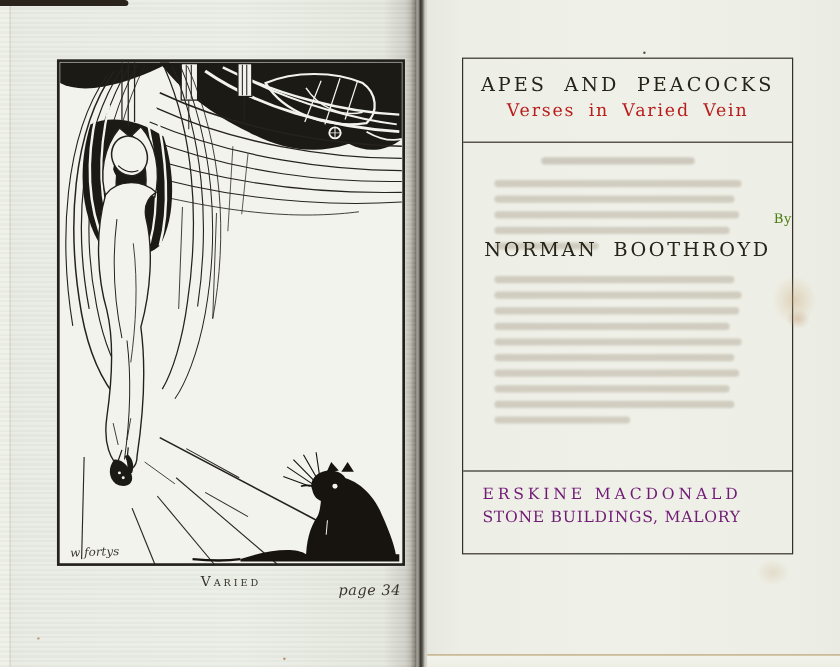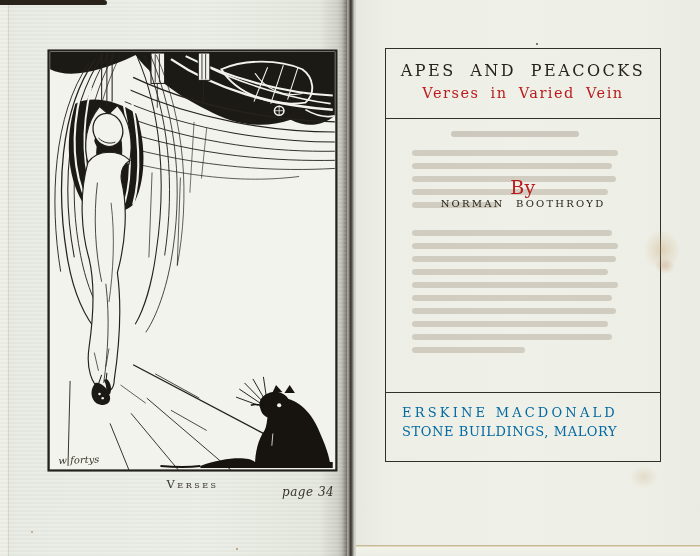--- a/index.html
+++ b/index.html
@@ -48,29 +48,29 @@
     background:linear-gradient(180deg,#c9ba97 0 1px,#f2f3ea 2px,#eceee4 100%);
   }
   .title-box{
     position:absolute;left:385px;top:48px;width:276px;height:414px;
     border:1.6px solid #33302a;box-sizing:border-box;background:transparent;
   }
   .sect-title{height:70px;border-bottom:1.6px solid #33302a;box-sizing:border-box;text-align:center;padding-top:12px;}
   .book-title{font-size:16px;letter-spacing:2.5px;word-spacing:7px;color:#262319;}
   .book-subtitle{margin-top:5px;font-size:14.5px;letter-spacing:1.5px;word-spacing:5px;color:#b91c1c;}
   .sect-middle{position:relative;height:274px;border-bottom:1.6px solid #33302a;box-sizing:border-box;}
-  .byline{position:absolute;top:57px;left:0;width:100%;text-align:center;font-size:19px;letter-spacing:.5px;z-index:2;color:#b91c1c;}
-  .author{position:absolute;top:79px;left:0;width:100%;text-align:center;font-size:10px;letter-spacing:2.2px;word-spacing:6px;z-index:2;color:#262319;}
+  .byline{position:absolute;top:57px;left:0;width:100%;text-align:right;font-size:11px;letter-spacing:.5px;z-index:2;color:#4d7c0f;}
+  .author{position:absolute;top:79px;left:0;width:100%;text-align:center;font-size:16px;letter-spacing:2.2px;word-spacing:6px;z-index:2;color:#262319;}
   .ghost{position:absolute;left:26px;right:42px;top:12px;bottom:8px;opacity:.40;filter:blur(.7px);z-index:1;}
   .ghost div{height:6px;background:#a59a87;border-radius:3px;margin:7px 0;}
   .ghost .gh{width:62%;margin:0 auto 13px;background:#9b9080;}
   .ghost .w1{width:100%}.ghost .w2{width:97%}.ghost .w3{width:99%}.ghost .w4{width:95%}
   .ghost .short{width:42%}.ghost .gap{background:transparent;height:8px}
   .ghost .end{width:55%}
-  .sect-publisher{padding:10px 16px 0;line-height:19px;font-size:13px;color:#0369a1;}
+  .sect-publisher{padding:10px 16px 0;line-height:19px;font-size:13px;color:#701a75;}
   .pub-line{white-space:nowrap;}
   .pub-line:nth-child(1){letter-spacing:3.2px;}
   .pub-line:nth-child(2){letter-spacing:.6px;}
   .pub-line:nth-child(3){letter-spacing:1px;}
   .stain{position:absolute;border-radius:50%;pointer-events:none;}
   .stain.s1{left:644px;top:230px;width:36px;height:40px;background:radial-gradient(closest-side,rgba(203,168,120,.40),rgba(203,168,120,0));}
   .stain.s2{left:655px;top:258px;width:20px;height:16px;background:radial-gradient(closest-side,rgba(190,140,100,.35),rgba(190,140,100,0));}
   .stain.s3{left:630px;top:466px;width:28px;height:22px;background:radial-gradient(closest-side,rgba(200,172,130,.28),rgba(200,172,130,0));}
   .dot{position:absolute;width:2px;height:2px;border-radius:50%;}
 </style>
@@ -197,21 +197,21 @@
       <ellipse cx="211" cy="384" rx="4" ry="6" fill="#17140f"></ellipse>
       <ellipse cx="219" cy="387" rx="4" ry="6" fill="#17140f"></ellipse>
       <path d="M215,380 L214,392" stroke="#f1f3ec" stroke-width=".8"></path>
 
       <rect x="1.5" y="1.5" width="274" height="415" fill="none" stroke="#23211c" stroke-width="2.2"></rect>
 
       <text x="11" y="410" font-size="9.5" font-style="italic" fill="#3c382f" font-family="DejaVu Serif, serif" transform="rotate(-2 11 410)">w fortys</text>
     </svg>
   </figure>
 
-  <div class="plate-caption">Verses</div>
+  <div class="plate-caption">Varied</div>
   <div class="page-ref">page 34</div>
 
   <span class="speck" style="left:31px;top:531px;width:2px;height:2px;background:#c09a74;"></span>
   <span class="speck" style="left:236px;top:548px;width:2px;height:2px;background:#b58e6a;"></span>
 
   <div class="gutter"></div>
 
   <div class="page-right"></div>
   <div class="page-right-under"></div>
 

